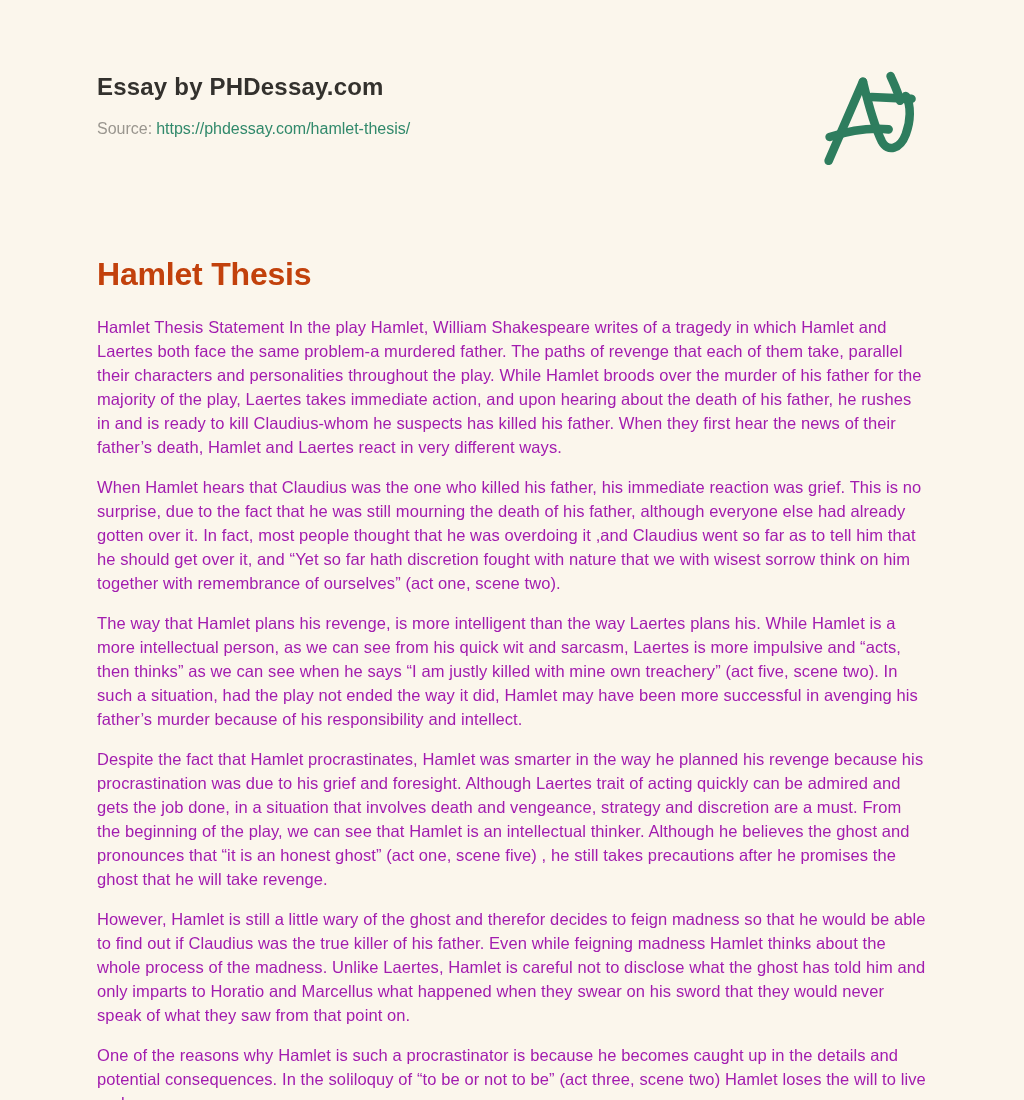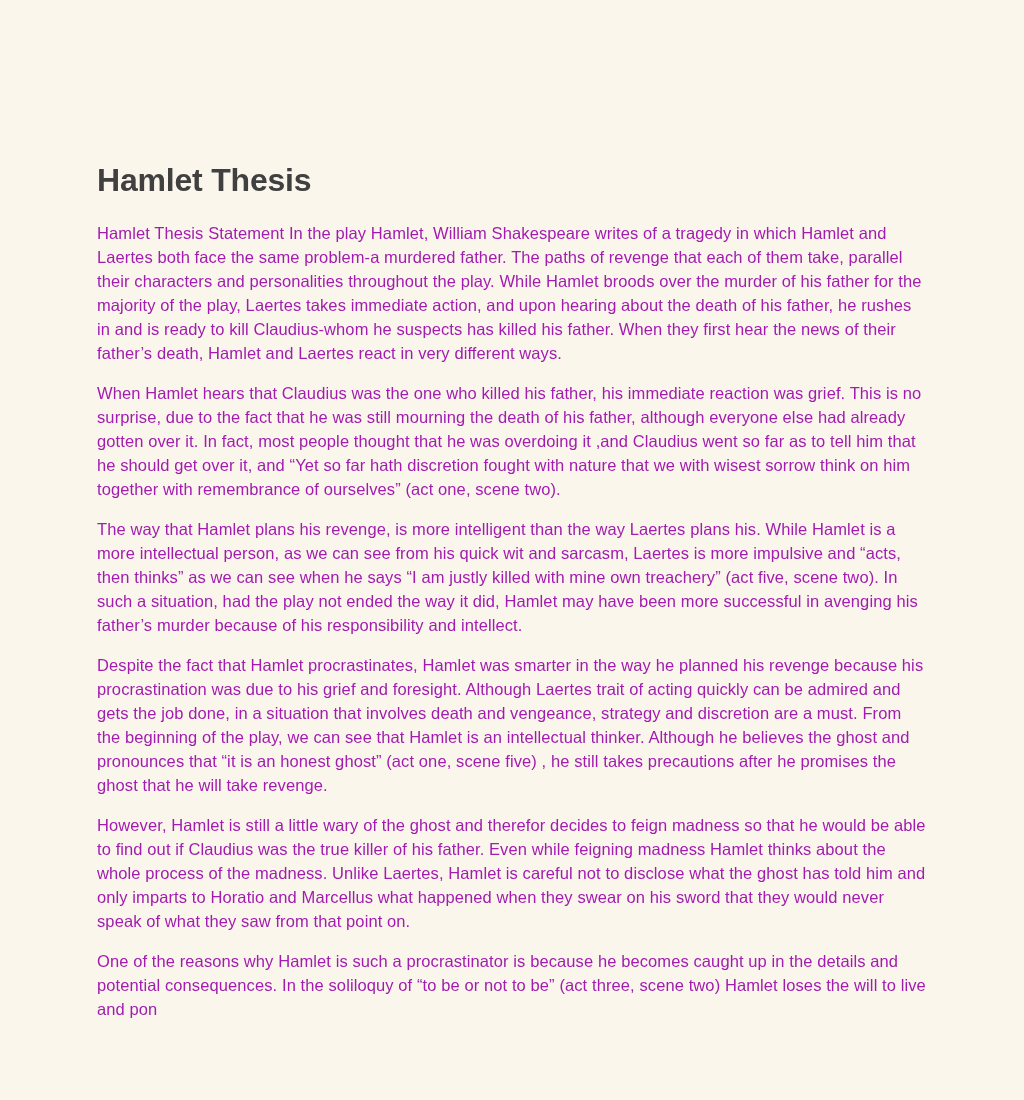--- a/index.html
+++ b/index.html
@@ -51,40 +51,61 @@
     height: 98px;
     margin-top: -4px;
     margin-right: 8px;
     flex: 0 0 auto;
   }
   .article-title {
     margin: 88px 0 1px 0;
     font-size: 32px;
     line-height: 40px;
     font-weight: 700;
-    color: #404040;
+    color: #c2410c;
     letter-spacing: -0.2px;
   }
   .content {
     margin-top: 21px;
     width: 832px;
   }
   .content p {
     margin: 0 0 16px 0;
     font-size: 16.5px;
     line-height: 24px;
     color: #a21caf;
     letter-spacing: 0.1px;
   }
 </style>
 </head>
 <body>
 
 <div class="page">
 
+  <div class="header">
+    <div class="header-left">
+      <h1 class="site-title">Essay by PHDessay.com</h1>
+      <div class="source-line">
+        <span class="source-label">Source:</span><a class="source-link" href="#">https://phdessay.com/hamlet-thesis/</a>
+      </div>
+    </div>
+
+    <svg class="logo" viewBox="0 0 105 100" fill="none" stroke="#2E7D5E" stroke-width="9" stroke-linecap="round">
+
+      <path d="M7 96 L43 13"></path>
+
+      <path d="M43 13 C 49 38, 56 62, 63 76 C 69 87, 82 84, 88 68 C 93 55, 94 38, 88 28"></path>
+
+      <path d="M8 71 C 30 64, 50 61, 70 63"></path>
+
+      <path d="M52 29 L94 31"></path>
+
+      <path d="M72 7 C 76 16, 80 24, 82 33"></path>
+    </svg>
+  </div>
 
   <h2 class="article-title">Hamlet Thesis</h2>
 
   <div class="content">
     <p>Hamlet Thesis Statement In the play Hamlet, William Shakespeare writes of a tragedy in which Hamlet and Laertes both face the same problem-a murdered father. The paths of revenge that each of them take, parallel their characters and personalities throughout the play. While Hamlet broods over the murder of his father for the majority of the play, Laertes takes immediate action, and upon hearing about the death of his father, he rushes in and is ready to kill Claudius-whom he suspects has killed his father. When they first hear the news of their father’s death, Hamlet and Laertes react in very different ways.</p>
     <p>When Hamlet hears that Claudius was the one who killed his father, his immediate reaction was grief. This is no surprise, due to the fact that he was still mourning the death of his father, although everyone else had already gotten over it. In fact, most people thought that he was overdoing it ,and Claudius went so far as to tell him that he should get over it, and “Yet so far hath discretion fought with nature that we with wisest sorrow think on him together with remembrance of ourselves” (act one, scene two).</p>
     <p>The way that Hamlet plans his revenge, is more intelligent than the way Laertes plans his. While Hamlet is a more intellectual person, as we can see from his quick wit and sarcasm, Laertes is more impulsive and “acts, then thinks” as we can see when he says “I am justly killed with mine own treachery” (act five, scene two). In such a situation, had the play not ended the way it did, Hamlet may have been more successful in avenging his father’s murder because of his responsibility and intellect.</p>
     <p>Despite the fact that Hamlet procrastinates, Hamlet was smarter in the way he planned his revenge because his procrastination was due to his grief and foresight. Although Laertes trait of acting quickly can be admired and gets the job done, in a situation that involves death and vengeance, strategy and discretion are a must. From the beginning of the play, we can see that Hamlet is an intellectual thinker. Although he believes the ghost and pronounces that “it is an honest ghost” (act one, scene five) , he still takes precautions after he promises the ghost that he will take revenge.</p>
     <p>However, Hamlet is still a little wary of the ghost and therefor decides to feign madness so that he would be able to find out if Claudius was the true killer of his father. Even while feigning madness Hamlet thinks about the whole process of the madness. Unlike Laertes, Hamlet is careful not to disclose what the ghost has told him and only imparts to Horatio and Marcellus what happened when they swear on his sword that they would never speak of what they saw from that point on.</p>
     <p>One of the reasons why Hamlet is such a procrastinator is because he becomes caught up in the details and potential consequences. In the soliloquy of “to be or not to be” (act three, scene two) Hamlet loses the will to live and pon</p>

